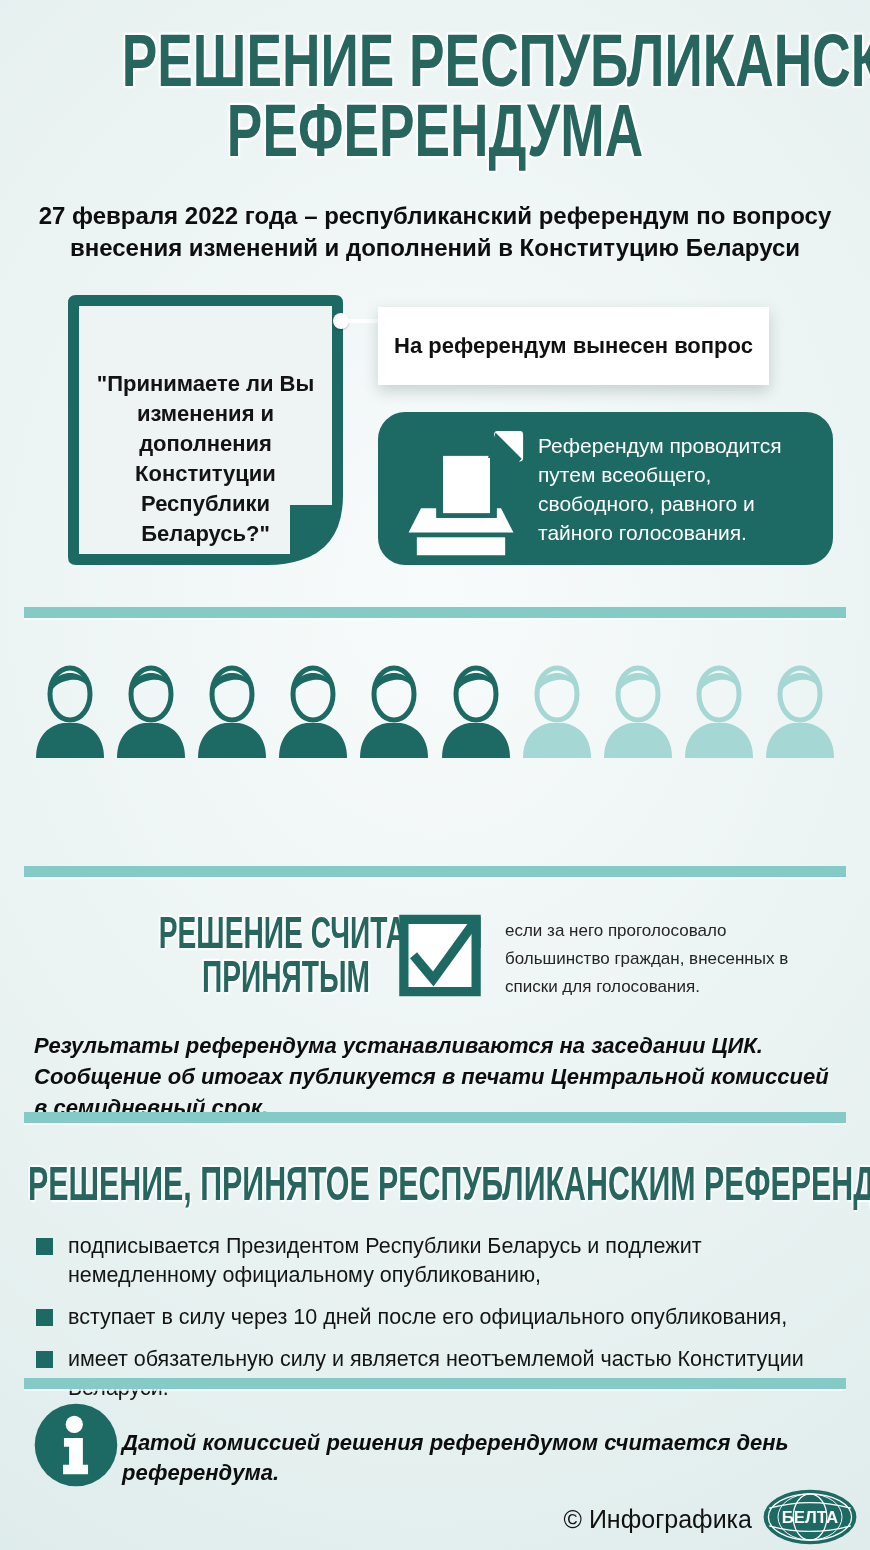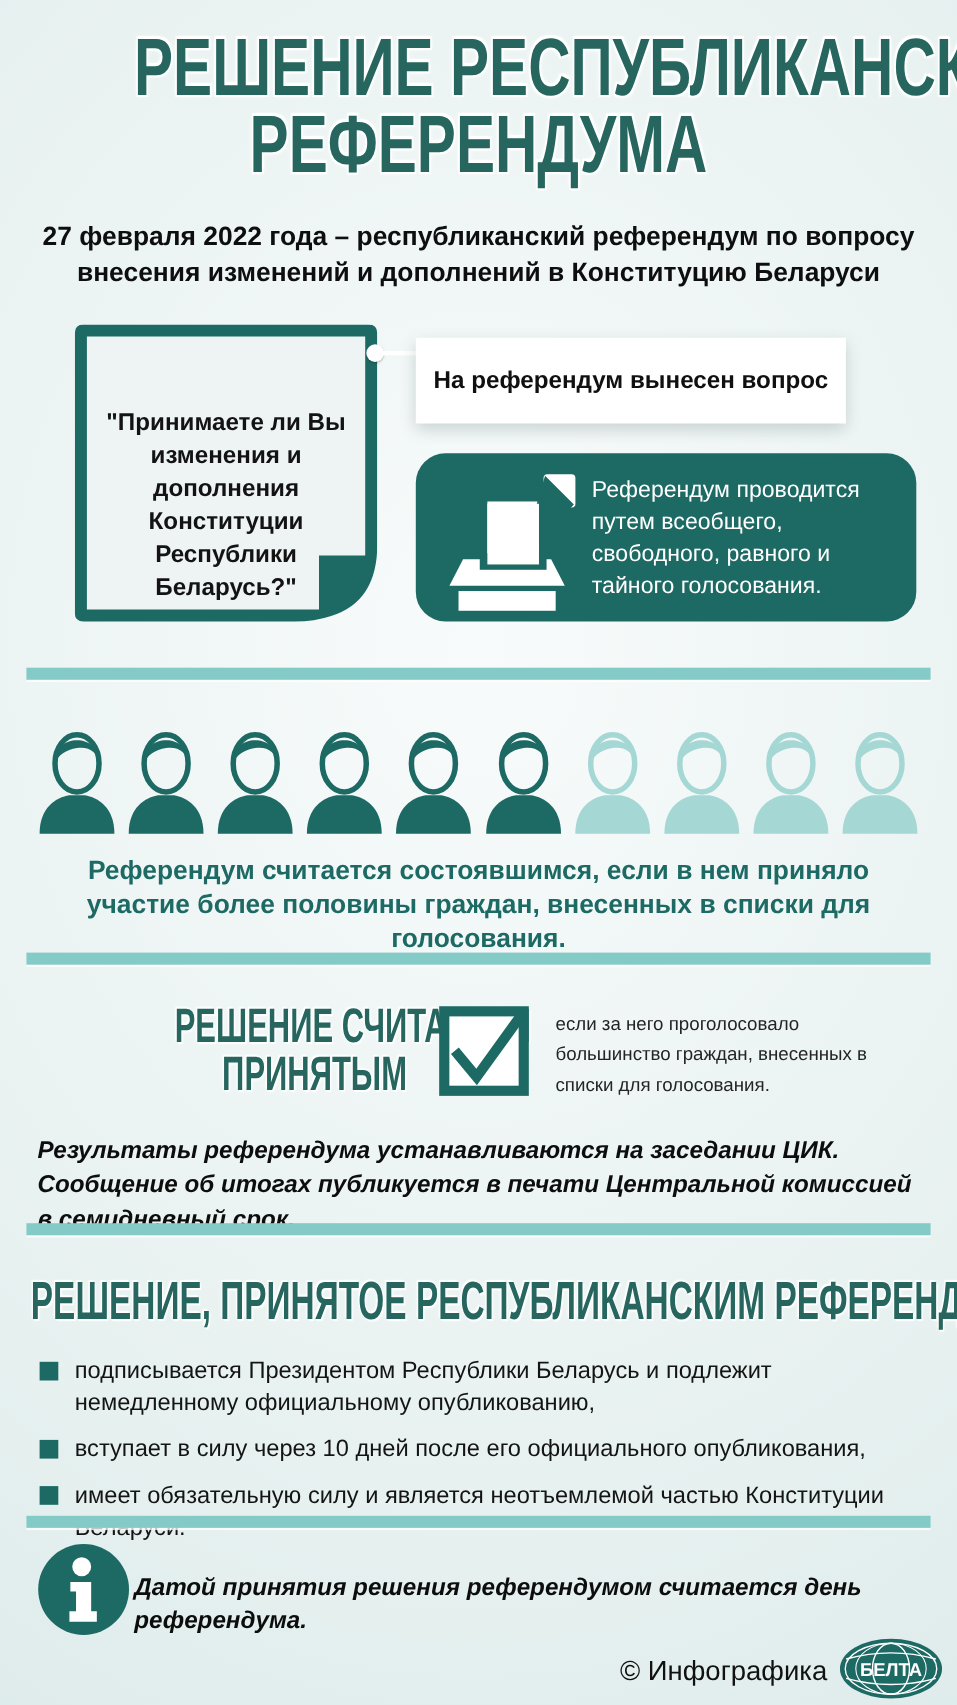--- a/index.html
+++ b/index.html
@@ -173,21 +173,20 @@
           <path d="M3,102 C3,78 18,69 30,67 L44,67 C56,69 71,78 71,102 Z" fill="#a5d7d4"></path>
           <ellipse cx="37" cy="38" rx="20" ry="26" fill="none" stroke="#a5d7d4" stroke-width="5"></ellipse>
           <path d="M16,44 C11,8 63,8 58,44 C58,30 50,22 37,24 C25,26 17,32 16,44 Z" fill="#a5d7d4"></path>
         </svg></span>
       <span class="person"><svg width="74" height="104" viewBox="0 0 74 104">
           <path d="M3,102 C3,78 18,69 30,67 L44,67 C56,69 71,78 71,102 Z" fill="#a5d7d4"></path>
           <ellipse cx="37" cy="38" rx="20" ry="26" fill="none" stroke="#a5d7d4" stroke-width="5"></ellipse>
           <path d="M16,44 C11,8 63,8 58,44 C58,30 50,22 37,24 C25,26 17,32 16,44 Z" fill="#a5d7d4"></path>
         </svg></span>
     </div>
-  <p class="turnout-text">Референдум считается состоявшимся, если в нем приняло участие более половины граждан, внесенных в списки для голосования.</p>
 
   <div class="divider d2"></div>
 
   <h2 class="decision-heading">
       <span class="tline">РЕШЕНИЕ СЧИТАЕТСЯ</span>
       <span class="tline">ПРИНЯТЫМ</span>
     </h2>
 
   <svg class="checkbox" viewBox="0 0 100 100">
     <rect x="7" y="7" width="86" height="86" fill="#fff" stroke="#1d6a64" stroke-width="11"></rect>
@@ -217,21 +216,21 @@
     </li>
   </ul>
 
   <div class="divider d4"></div>
 
   <svg class="info-badge" viewBox="0 0 100 100">
     <circle cx="50" cy="50" r="48" fill="#1d6a64"></circle>
     <circle cx="48" cy="26" r="10" fill="#fff"></circle>
     <path d="M36,42 H58 V73 H64 V84 H35 V73 H42 V52 H36 Z" fill="#fff"></path>
   </svg>
-  <p class="footnote-text">Датой принятия решения референдумом считается день референдума.</p>
+  <p class="footnote-text">Датой комиссией решения референдумом считается день референдума.</p>
 
   <p class="credit">© Инфографика</p>
   <svg class="belta" width="96" height="58" viewBox="0 0 120 72">
     <ellipse cx="60" cy="36" rx="58" ry="34" fill="#1d6a64"></ellipse>
     <ellipse cx="60" cy="36" rx="52" ry="29" fill="none" stroke="#fff" stroke-width="1.6"></ellipse>
     <path d="M9,25 Q60,11 111,25" fill="none" stroke="#fff" stroke-width="1.6"></path>
     <path d="M9,47 Q60,61 111,47" fill="none" stroke="#fff" stroke-width="1.6"></path>
     <ellipse cx="60" cy="36" rx="21" ry="29" fill="none" stroke="#fff" stroke-width="1.6"></ellipse>
     <ellipse cx="60" cy="36" rx="40" ry="29" fill="none" stroke="#fff" stroke-width="1.2"></ellipse>
     <text x="60" y="44" text-anchor="middle" font-family="Liberation Sans, sans-serif" font-size="21" font-weight="bold" fill="#fff">БЕЛТА</text>

